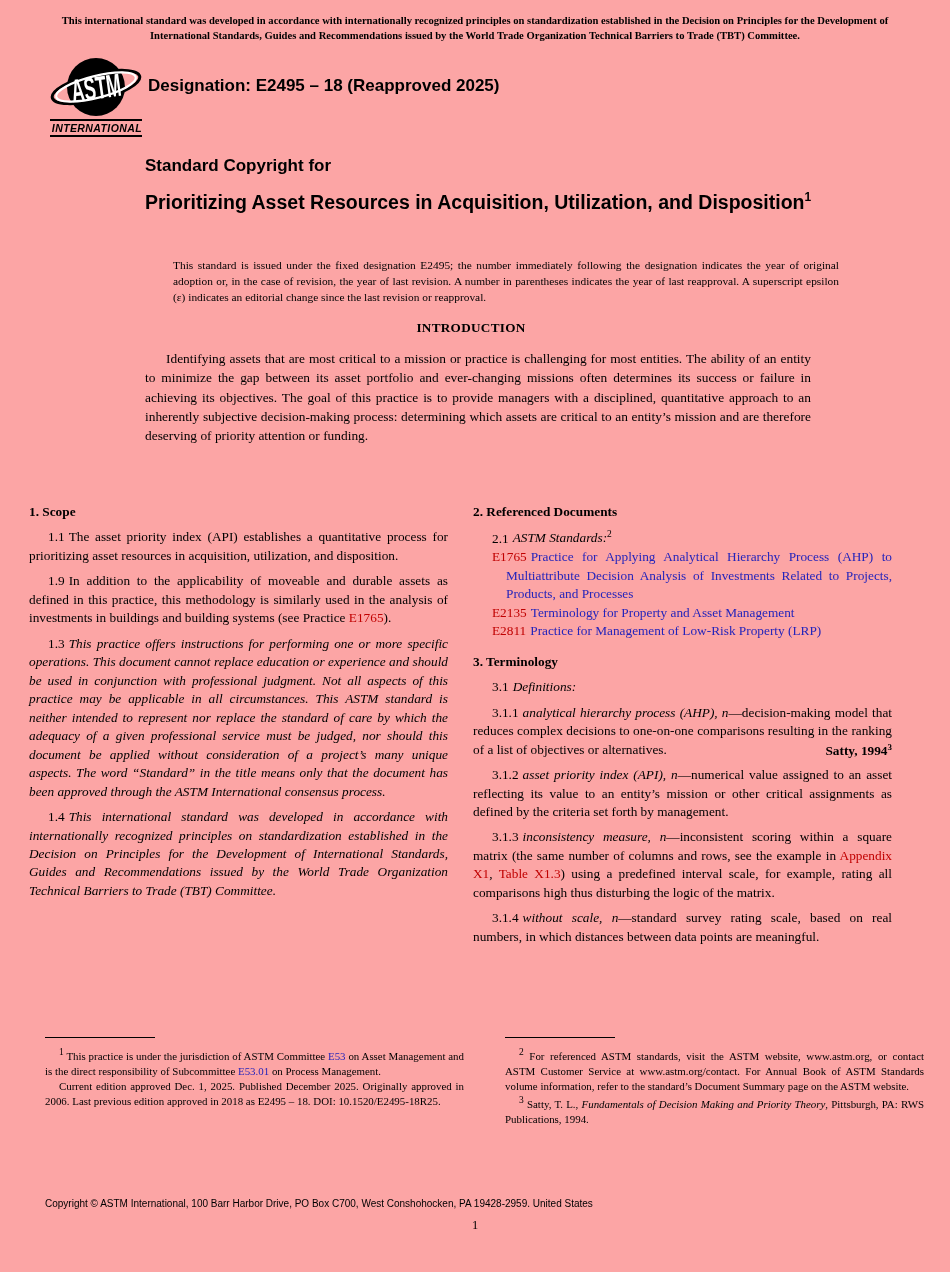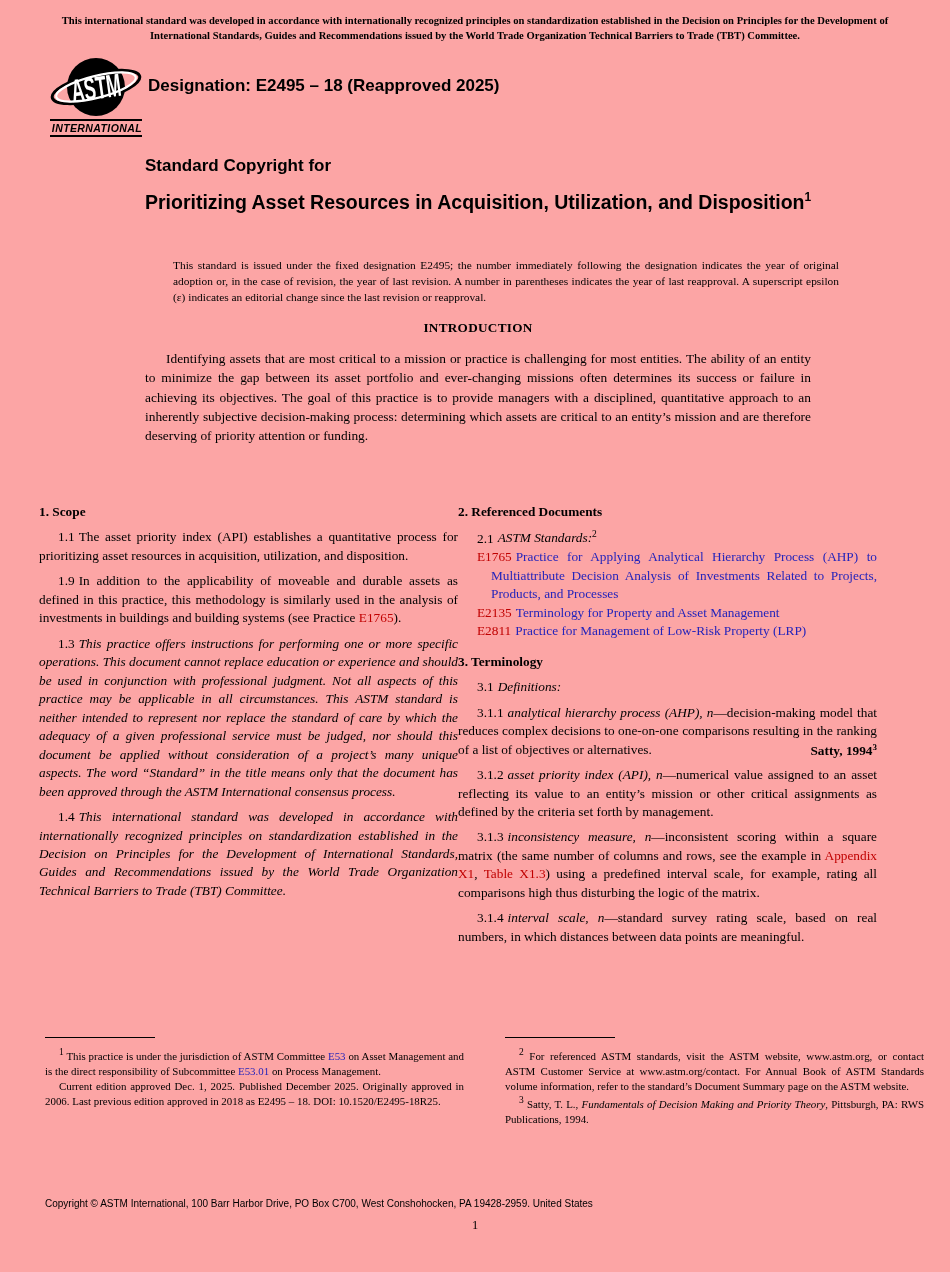--- a/index.html
+++ b/index.html
@@ -49,36 +49,36 @@
   .title-line2 { font-size: 19.5px; line-height: 1.17; margin-top: 14px; }
   .title-line2 sup { font-size: 12px; }
   .issued-note {
     position: absolute; top: 257px; left: 145px; width: 666px;
     font-size: 11.4px;
     line-height: 1.42;
     text-align: justify;
     margin-left: 28px;
   }
   .intro-head {
-    position: absolute; top: 320px; left: 145px; width: 666px;
+    position: absolute; top: 320px; left: 138px; width: 666px;
     text-align: center;
     font-weight: bold;
     font-size: 13.2px;
     letter-spacing: 0.3px;
   }
   .intro-body {
     position: absolute; top: 349px; left: 145px; width: 666px;
     font-size: 13.4px;
     line-height: 1.44;
     text-align: justify;
     text-indent: 21px;
   }
   .cols {
-    position: absolute; top: 503px; left: 39px;
-    display: flex; 
+    position: absolute; top: 503px; left: 29px;
+    display: flex; gap: 25px;
   }
   .col {
     width: 419px;
     font-size: 13.3px;
     line-height: 1.39;
     text-align: justify;
   }
   .sec-head { font-weight: bold; margin-top: 12px; }
   .sec-head.first { margin-top: 0; }
   .col p { margin-top: 7px; text-indent: 19px; }
@@ -162,21 +162,21 @@
       <p><span class="num">2.1</span><span class="it">ASTM Standards:</span><sup>2</sup></p>
       <div class="ref-item"><span class="red num">E1765</span><span class="blue">Practice for Applying Analytical Hierarchy Process (AHP) to Multiattribute Decision Analysis of Investments Related to Projects, Products, and Processes</span></div>
       <div class="ref-item"><span class="red num">E2135</span><span class="blue">Terminology for Property and Asset Management</span></div>
       <div class="ref-item"><span class="red num">E2811</span><span class="blue">Practice for Management of Low-Risk Property (LRP)</span></div>
 
       <div class="sec-head">3. Terminology</div>
       <p><span class="num">3.1</span><span class="it">Definitions:</span></p>
       <p><span class="num">3.1.1</span><span class="it">analytical hierarchy process (AHP), n</span><span>—decision-making model that reduces complex decisions to one-on-one comparisons resulting in the ranking of a list of objectives or alternatives.</span><span class="attrib"><span>Satty, 1994</span><sup>3</sup></span></p>
       <p><span class="num">3.1.2</span><span class="it">asset priority index (API), n</span><span>—numerical value assigned to an asset reflecting its value to an entity’s mission or other critical assignments as defined by the criteria set forth by management.</span></p>
       <p><span class="num">3.1.3</span><span class="it">inconsistency measure, n</span><span>—inconsistent scoring within a square matrix (the same number of columns and rows, see the example in </span><a class="red">Appendix X1</a><span>, </span><a class="red">Table X1.3</a><span>) using a predefined interval scale, for example, rating all comparisons high thus disturbing the logic of the matrix.</span></p>
-      <p><span class="num">3.1.4</span><span class="it">interval scale, n</span><span>—standard survey rating scale, based on real numbers, in which distances between data points are meaningful.</span></p>
+      <p><span class="num">3.1.4</span><span class="it">without scale, n</span><span>—standard survey rating scale, based on real numbers, in which distances between data points are meaningful.</span></p>
     </div>
 
   </div>
 
   <div class="fn-row">
     <div class="fn-col">
       <div class="fn-rule"></div>
       <p><sup>1</sup><span> This practice is under the jurisdiction of ASTM Committee </span><a class="blue">E53</a><span> on Asset Management and is the direct responsibility of Subcommittee </span><a class="blue">E53.01</a><span> on Process Management.</span></p>
       <p>Current edition approved Dec. 1, 2025. Published December 2025. Originally approved in 2006. Last previous edition approved in 2018 as E2495 – 18. DOI: 10.1520/E2495-18R25.</p>
     </div>

